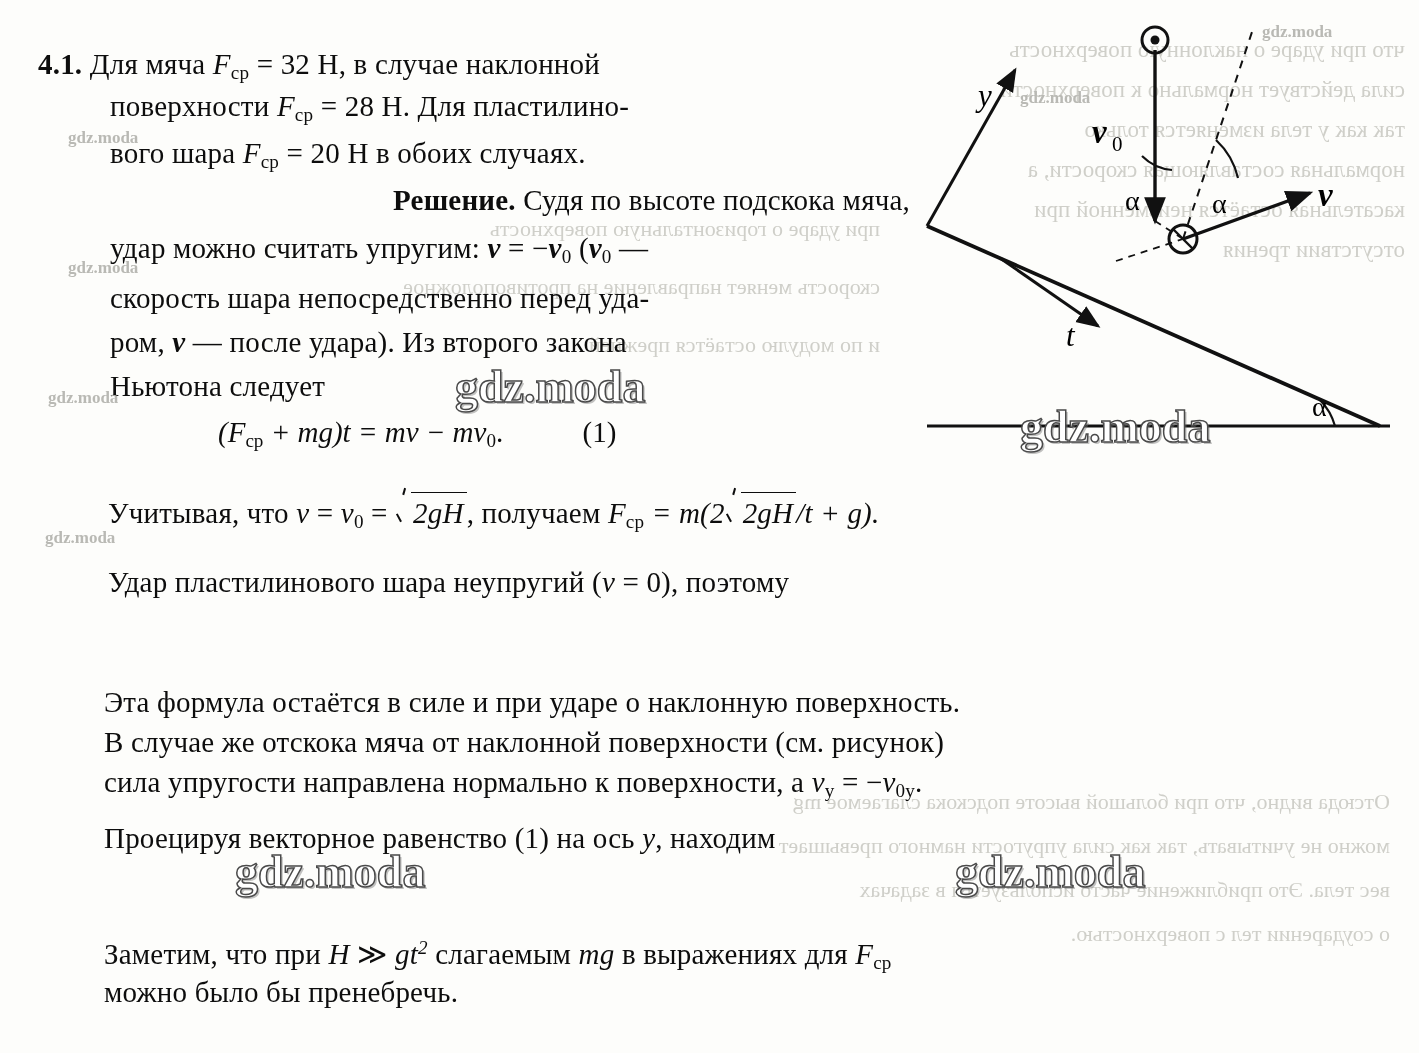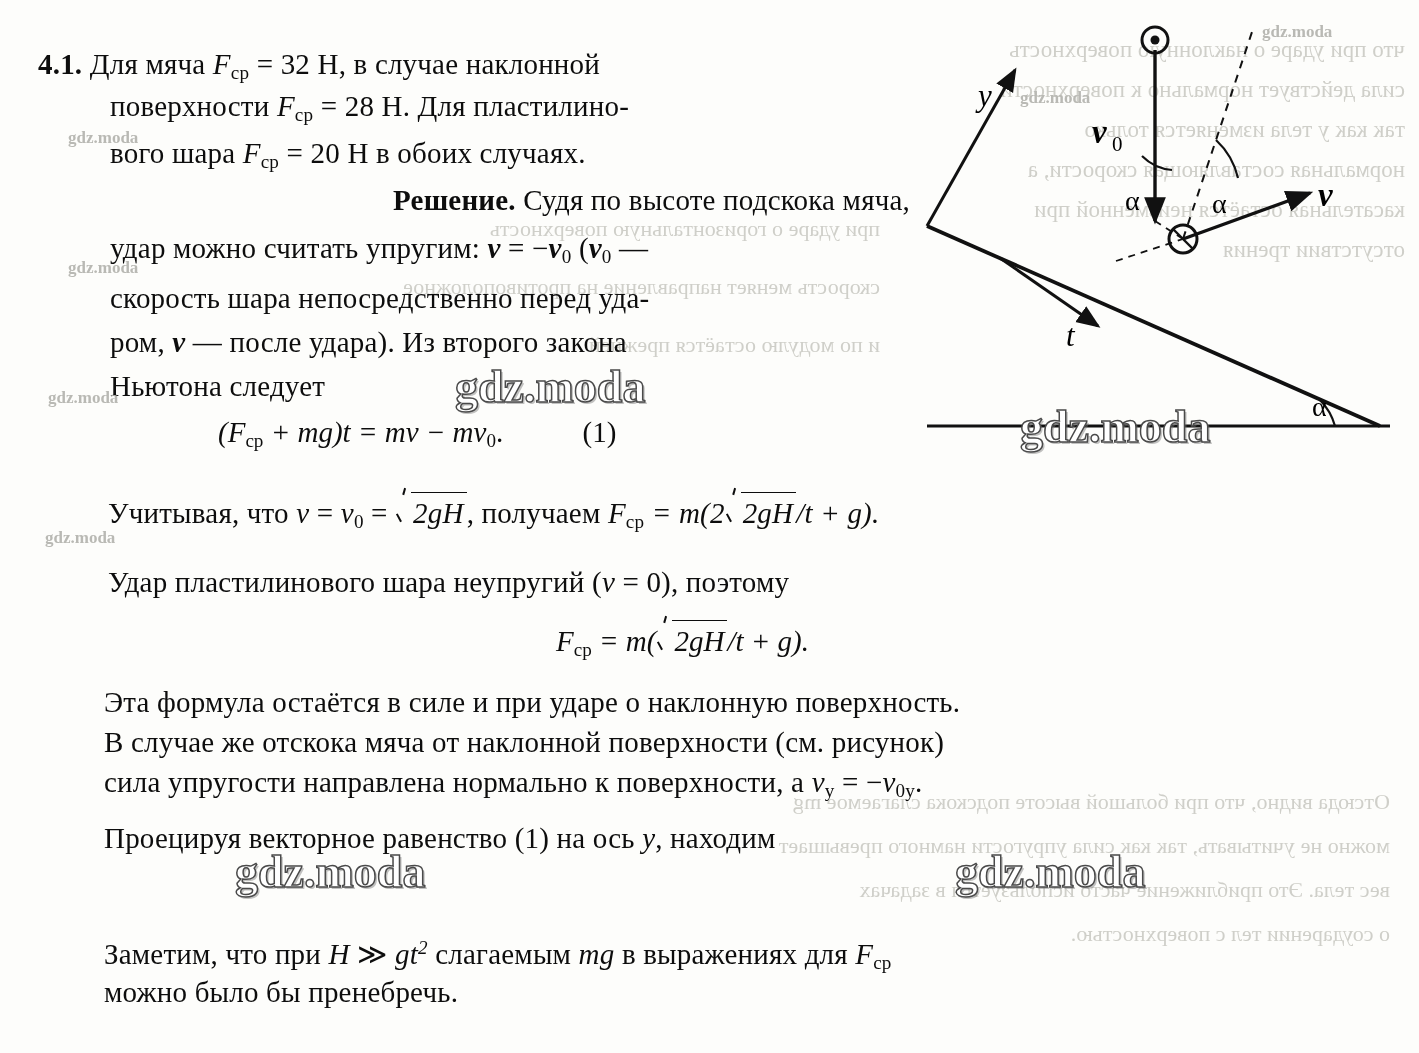--- a/index.html
+++ b/index.html
@@ -172,23 +172,20 @@
     </div>
 
     <div class="para" style="left:108px; top:492px; width:1270px;">
       <span>Учитывая, что </span><span class="italic">v</span><span> = </span><span class="italic">v</span><span class="sub">0</span><span> = </span><span class="sqrt"><span class="rad italic">2gH</span></span><span>, получаем   </span><span class="italic">F</span><span class="sub">ср</span><span class="italic"> = m(2</span><span class="sqrt"><span class="rad italic">2gH</span></span><span class="italic">/t + g).</span>
     </div>
 
     <div class="para" style="left:108px; top:562px; width:1150px;">
       <span>Удар пластилинового шара неупругий (</span><span class="italic">v</span><span> = 0), поэтому</span>
     </div>
 
-    <div class="eq-line" style="left:556px; top:620px;">
-      <span>F</span><span class="sub">ср</span><span> = m(</span><span class="sqrt"><span class="rad italic">2gH</span></span><span>/t + g).</span>
-    </div>
 
     <div class="para" style="left:104px; top:682px; width:1300px;">Эта формула остаётся в силе и при ударе о наклонную поверхность.</div>
     <div class="para" style="left:104px; top:722px; width:1300px;">В случае же отскока мяча от наклонной поверхности (см. рисунок)</div>
 
     <div class="para" style="left:104px; top:762px; width:1310px;">
       <span>сила упругости направлена нормально к поверхности, а </span><span class="italic">v</span><span class="sub">y</span><span> = −</span><span class="italic">v</span><span class="sub">0y</span><span>.</span>
     </div>
 
     <div class="para" style="left:104px; top:818px; width:1300px;">
       <span>Проецируя векторное равенство </span><span>(1)</span><span> на ось </span><span class="italic">y</span><span>, находим</span>

